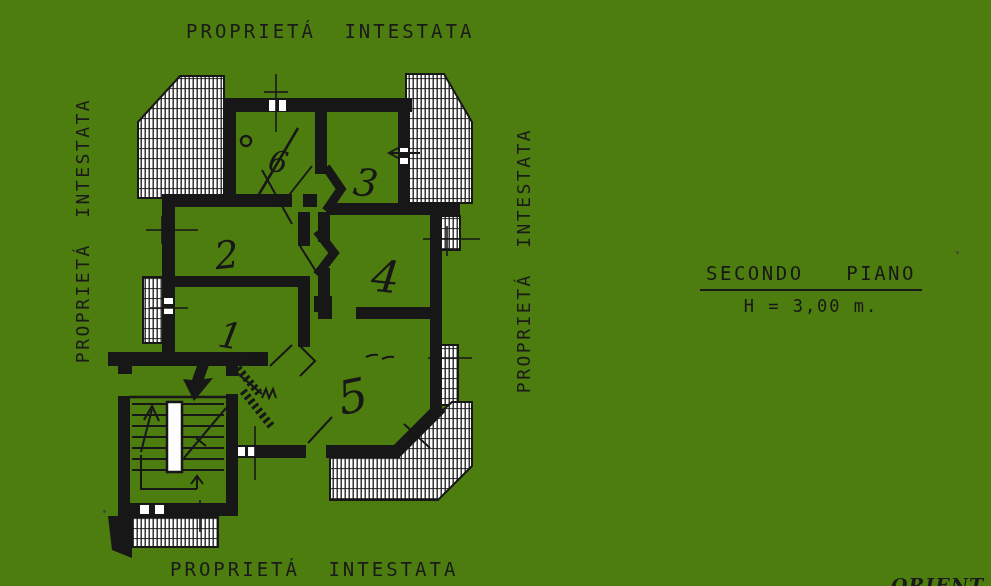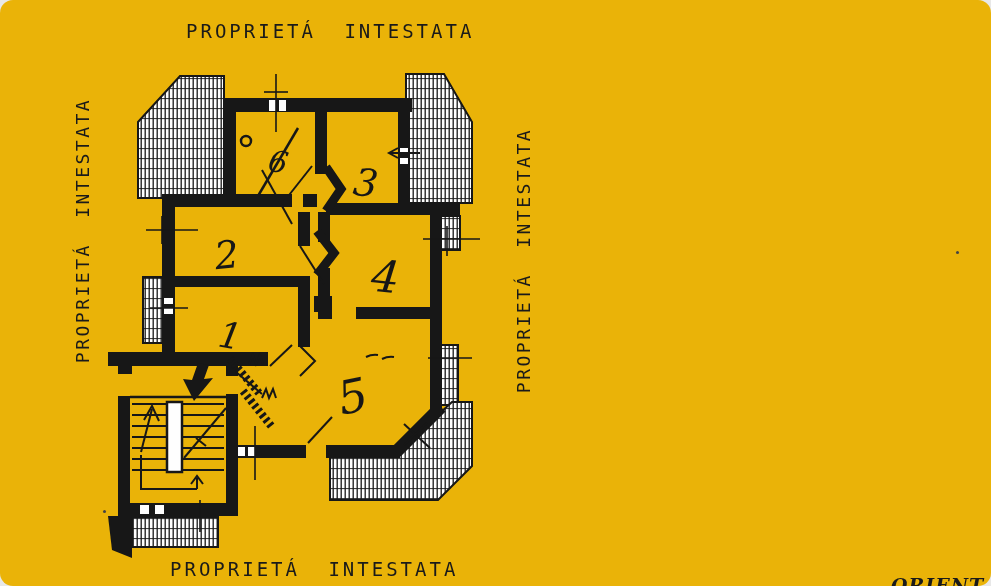--- a/index.html
+++ b/index.html
@@ -1,18 +1,18 @@
 <!DOCTYPE html>
 <html><head>
 <meta charset="utf-8">
 <style>
   html,body{margin:0;padding:0;background:#e8e8e8;}
   .page{
-    position:relative;width:991px;height:586px;background:#eab308;
-    overflow:hidden;font-family:"DejaVu Sans Mono",monospace;color:#171717;border-radius:13px;
+    position:relative;width:991px;height:586px;background:#4d7c0f;
+    overflow:hidden;font-family:"DejaVu Sans Mono",monospace;color:#171717;
   }
   .plan-svg{position:absolute;left:0;top:0;}
   .hlabel{
     position:absolute;font-size:19px;letter-spacing:3px;word-spacing:14px;
     white-space:nowrap;font-weight:500;color:#1a1a1a;
   }
   .vlabel{
     position:absolute;width:300px;text-align:center;font-size:18px;
     letter-spacing:2.5px;word-spacing:12px;white-space:nowrap;font-weight:500;
     transform:rotate(-90deg);transform-origin:center;color:#1a1a1a;
@@ -35,20 +35,25 @@
 <body>
 
 <div class="page">
 
   <div class="hlabel" style="left:186px;top:20px;">PROPRIETÁ  INTESTATA</div>
   <div class="vlabel" style="left:-68px;top:220px;">PROPRIETÁ  INTESTATA</div>
   <div class="vlabel" style="left:373px;top:250px;">PROPRIETÁ  INTESTATA</div>
   <div class="hlabel" style="left:170px;top:558px;">PROPRIETÁ  INTESTATA</div>
 
   <div class="floor-block">
+    <div class="floor-title">
+      <span>SECONDO</span>
+      <span>PIANO</span>
+    </div>
+    <div class="floor-h">H = 3,00 m.</div>
   </div>
 
   <div class="orient">ORIENT</div>
 
   <div class="dot" style="left:956px;top:251px;"></div>
   <div class="dot" style="left:103px;top:510px;"></div>
 
   <svg class="plan-svg" width="991" height="586" viewBox="0 0 991 586">
     <defs>
       <pattern id="hatch" width="4" height="10" patternUnits="userSpaceOnUse">

